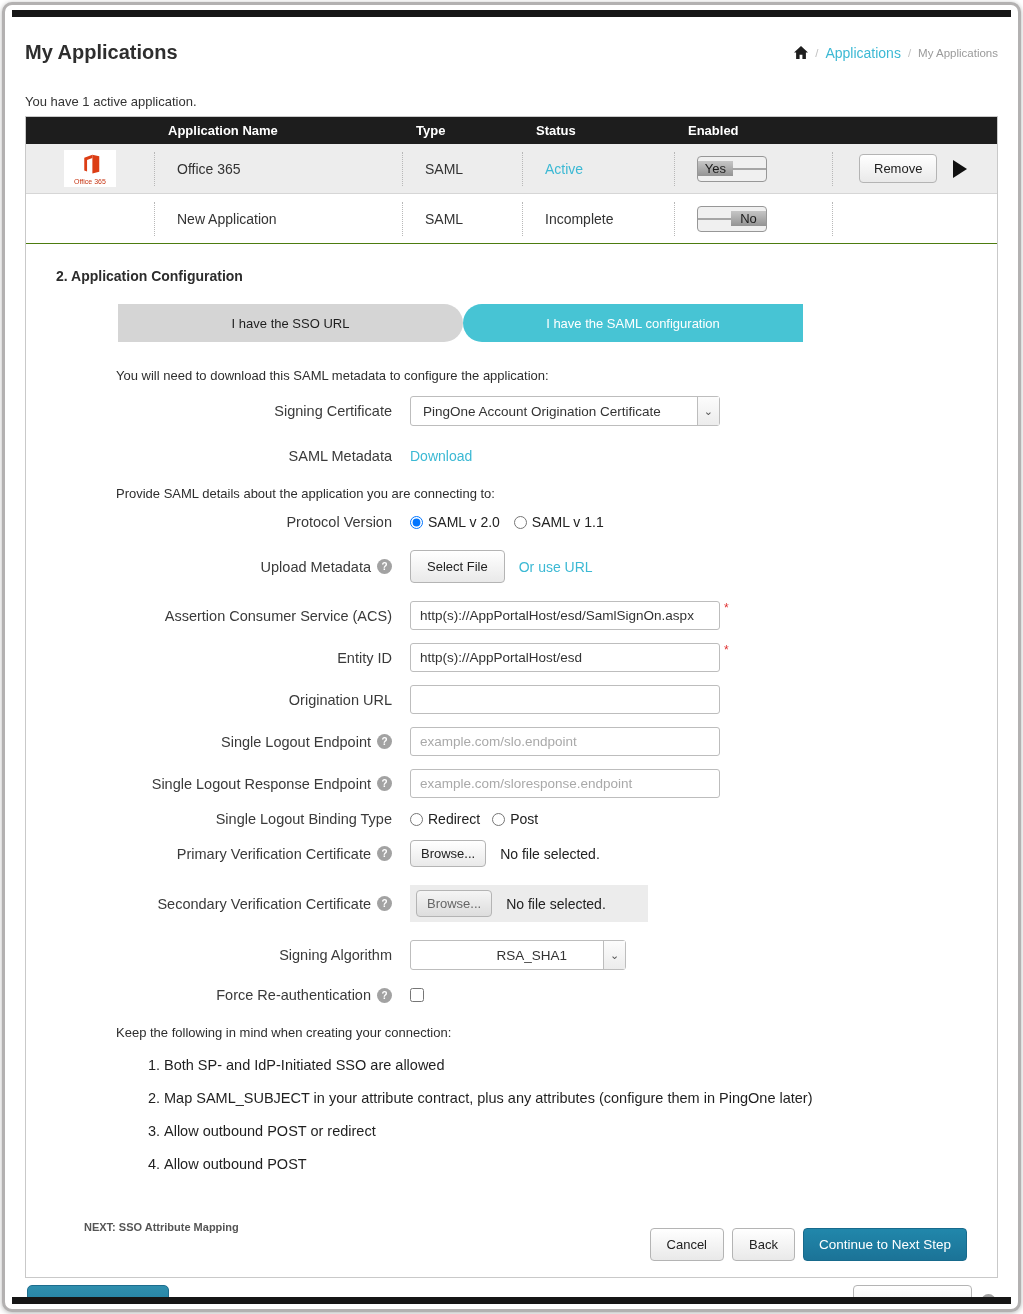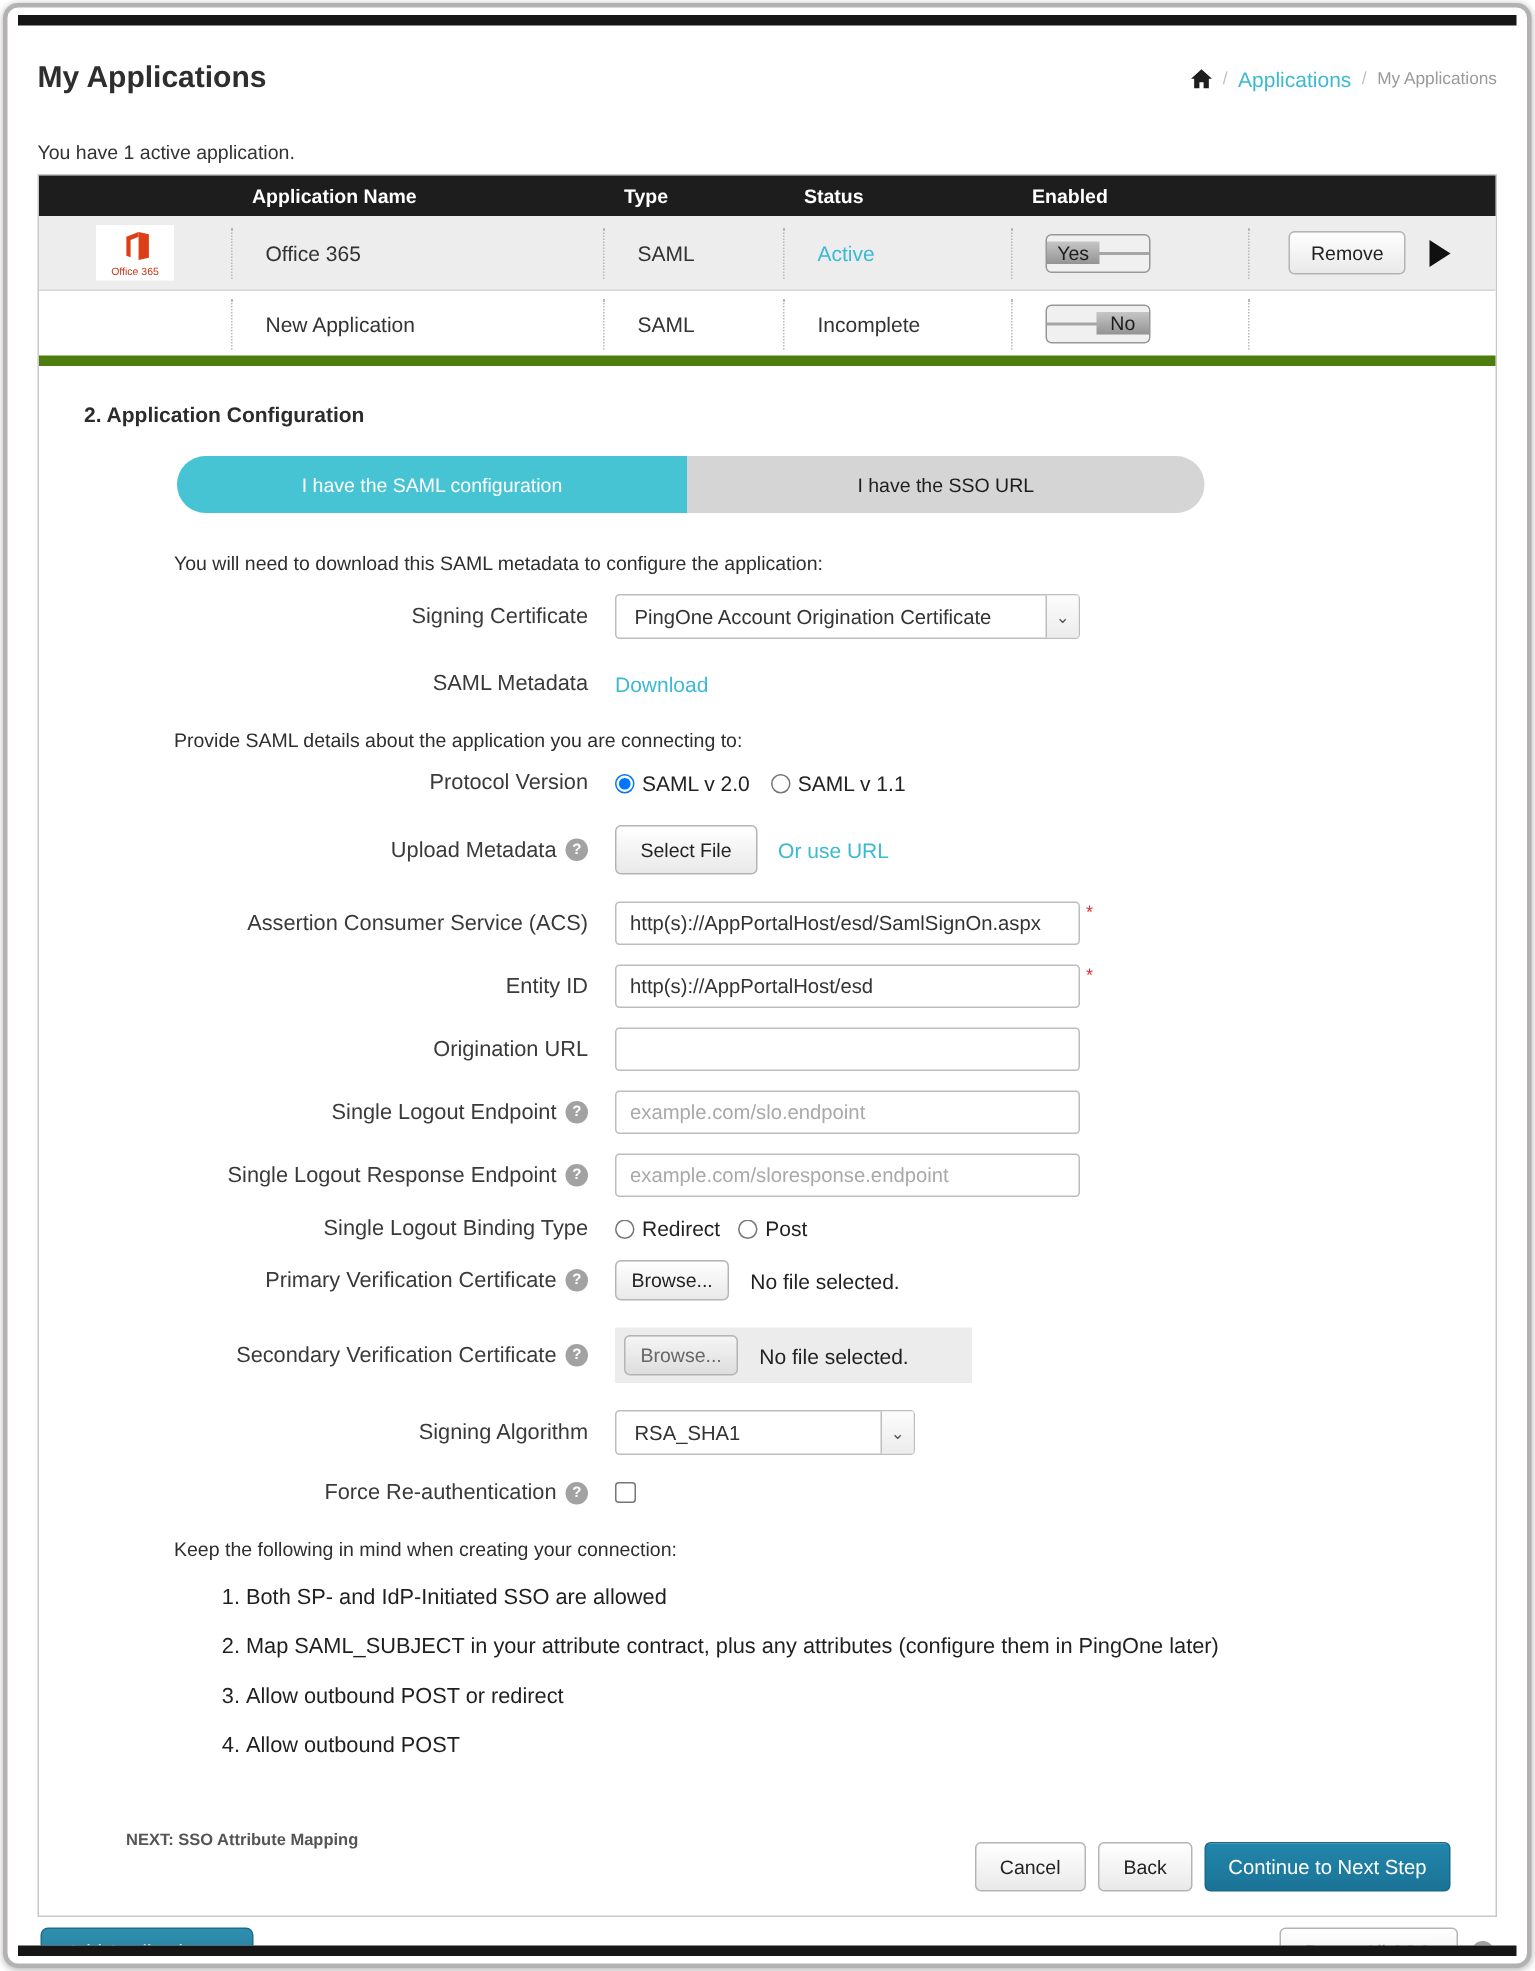--- a/index.html
+++ b/index.html
@@ -24,21 +24,21 @@
 
   
   .panel { border:1px solid #c9c9c9; margin-top:7px; background:#fff; }
 
   
   .tbl-head, .tbl-row { display:grid; grid-template-columns:128px 248px 120px 152px 158px 1fr; align-items:center; }
   .tbl-head { background:#1d1d1d; color:#fff; height:27px; font-size:13px; font-weight:bold; }
   .tbl-head > div { padding-left:14px; }
   .tbl-row { height:50px; font-size:14px; }
   .tbl-row.alt { background:#ededed; border-bottom:1px solid #d6d6d6; }
-  .tbl-row.plain { background:#fff; border-bottom:7px solid #4d7c0f; }
+  .tbl-row.plain { background:#fff; border-bottom:1px solid #4d7c0f; }
   .cell { height:34px; display:flex; align-items:center; padding-left:22px; border-left:1px dotted #b8b8b8; }
   .cell.first { border-left:none; justify-content:center; padding-left:0; }
   .status-active { color:#3cb9d4; }
   .o365-box { background:#fff; width:52px; padding:4px 2px 2px; text-align:center; }
   .o365-box .o365-label { font-size:7px; color:#c73614; margin-top:1px; }
   
   .toggle { width:70px; height:26px; border:1px solid #979797; border-radius:4px; display:flex; overflow:hidden; cursor:pointer; background:#f0f0f0;align-items:center; }
   .tg-label { width:39px; display:flex; align-items:center; justify-content:center; font-size:13px; color:#1c1c1c;
               background:linear-gradient(#c6c6c6,#939393); }
   .tg-knob { width:39px; background:linear-gradient(#fdfdfd,#e2e2e2); border:1px solid #a6a6a6; border-radius:4px; margin:-1px; }
@@ -162,22 +162,22 @@
             <div class="tg-label">No</div>
           </div>
         </div>
         <div class="actions-cell"></div>
       </div>
 
       <div class="config">
         <div class="section-title">2. Application Configuration</div>
 
         <div class="tabs">
+          <div class="tab sso">I have the SSO URL</div>
           <div class="tab saml">I have the SAML configuration</div>
-          <div class="tab sso">I have the SSO URL</div>
         </div>
 
         <div class="para">You will need to download this SAML metadata to configure the application:</div>
 
         <div class="form-row">
           <div class="lbl">Signing Certificate</div>
           <div class="ctl">
             <div class="selectbox">
               <span class="sel-val">PingOne Account Origination Certificate</span>
               <span class="sel-arrow">⌄</span>
@@ -296,21 +296,21 @@
             <div class="gray-wrap">
               <button class="btn" style="padding:5px 10px;">Browse...</button>
               <span class="file-status">No file selected.</span>
             </div>
           </div>
         </div>
 
         <div class="form-row" style="margin-top:18px;">
           <div class="lbl">Signing Algorithm</div>
           <div class="ctl">
-            <div class="selectbox" style="width:200px; justify-content:space-between;">
+            <div class="selectbox" style="width:216px; justify-content:flex-end;">
               <span class="sel-val">RSA_SHA1</span>
               <span class="sel-arrow">⌄</span>
             </div>
           </div>
         </div>
 
         <div class="form-row" style="margin-top:17px;">
           <div class="lbl">
               <span>Force Re-authentication</span>
               <span class="help">?</span>

